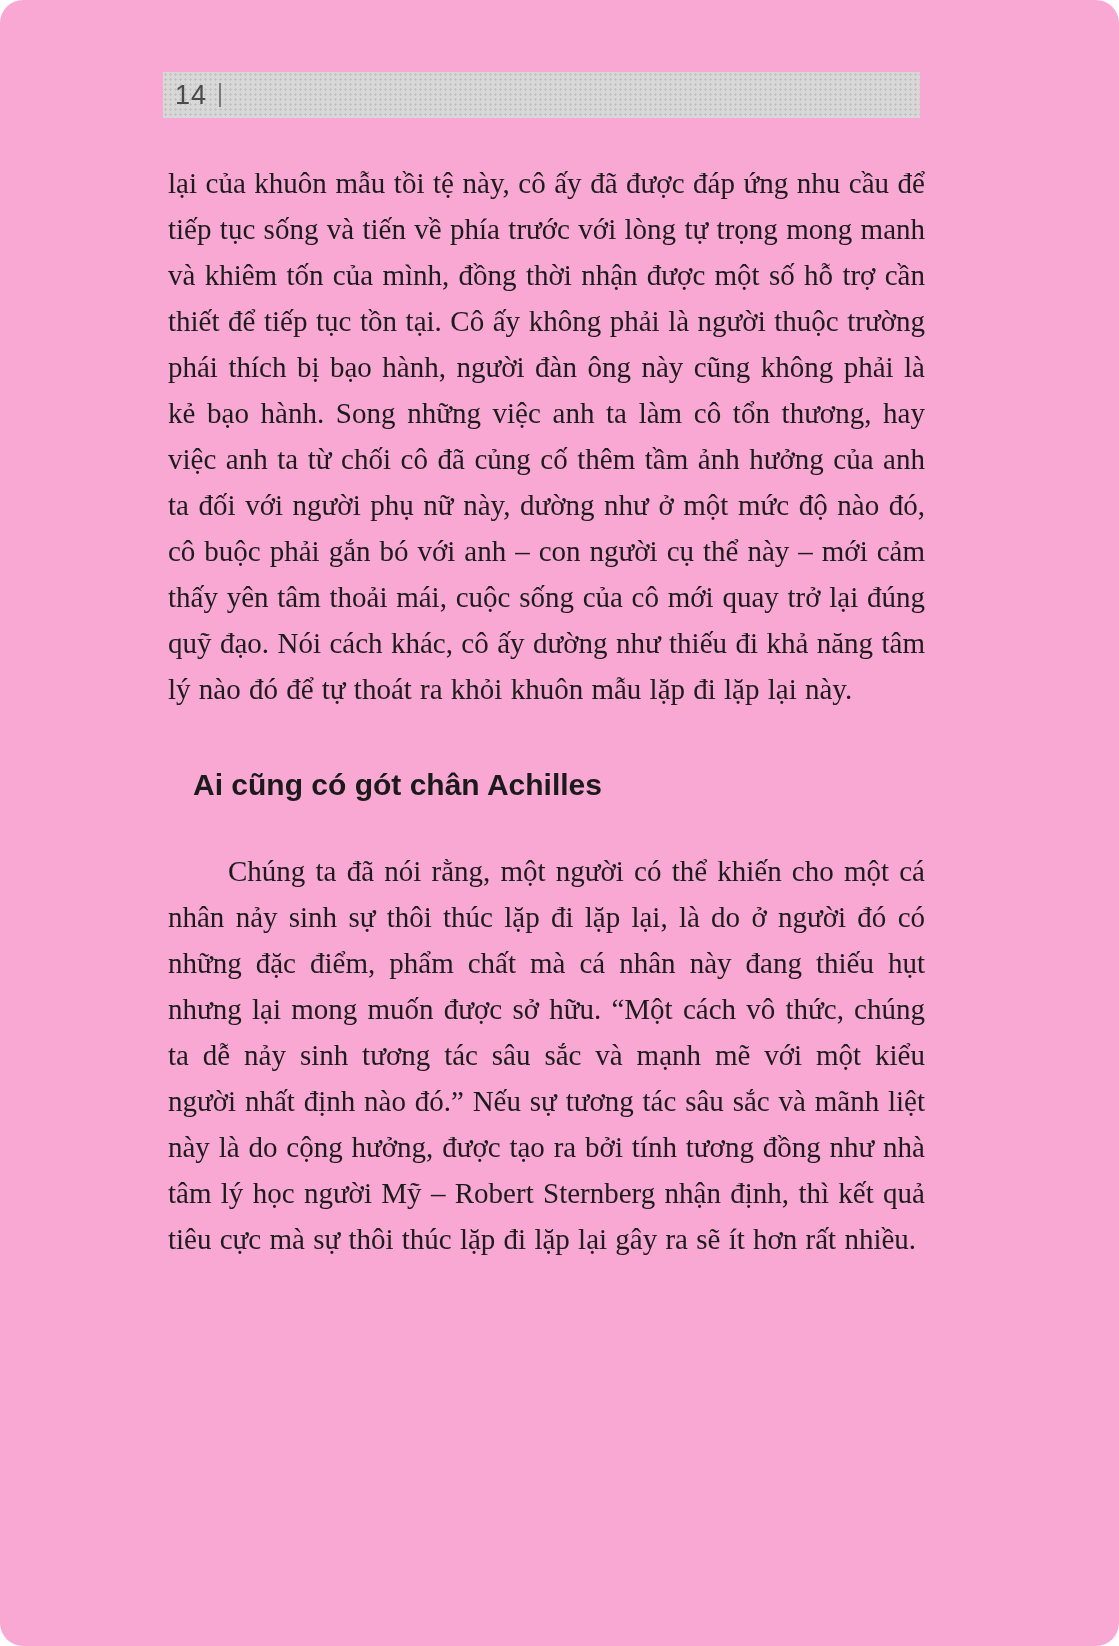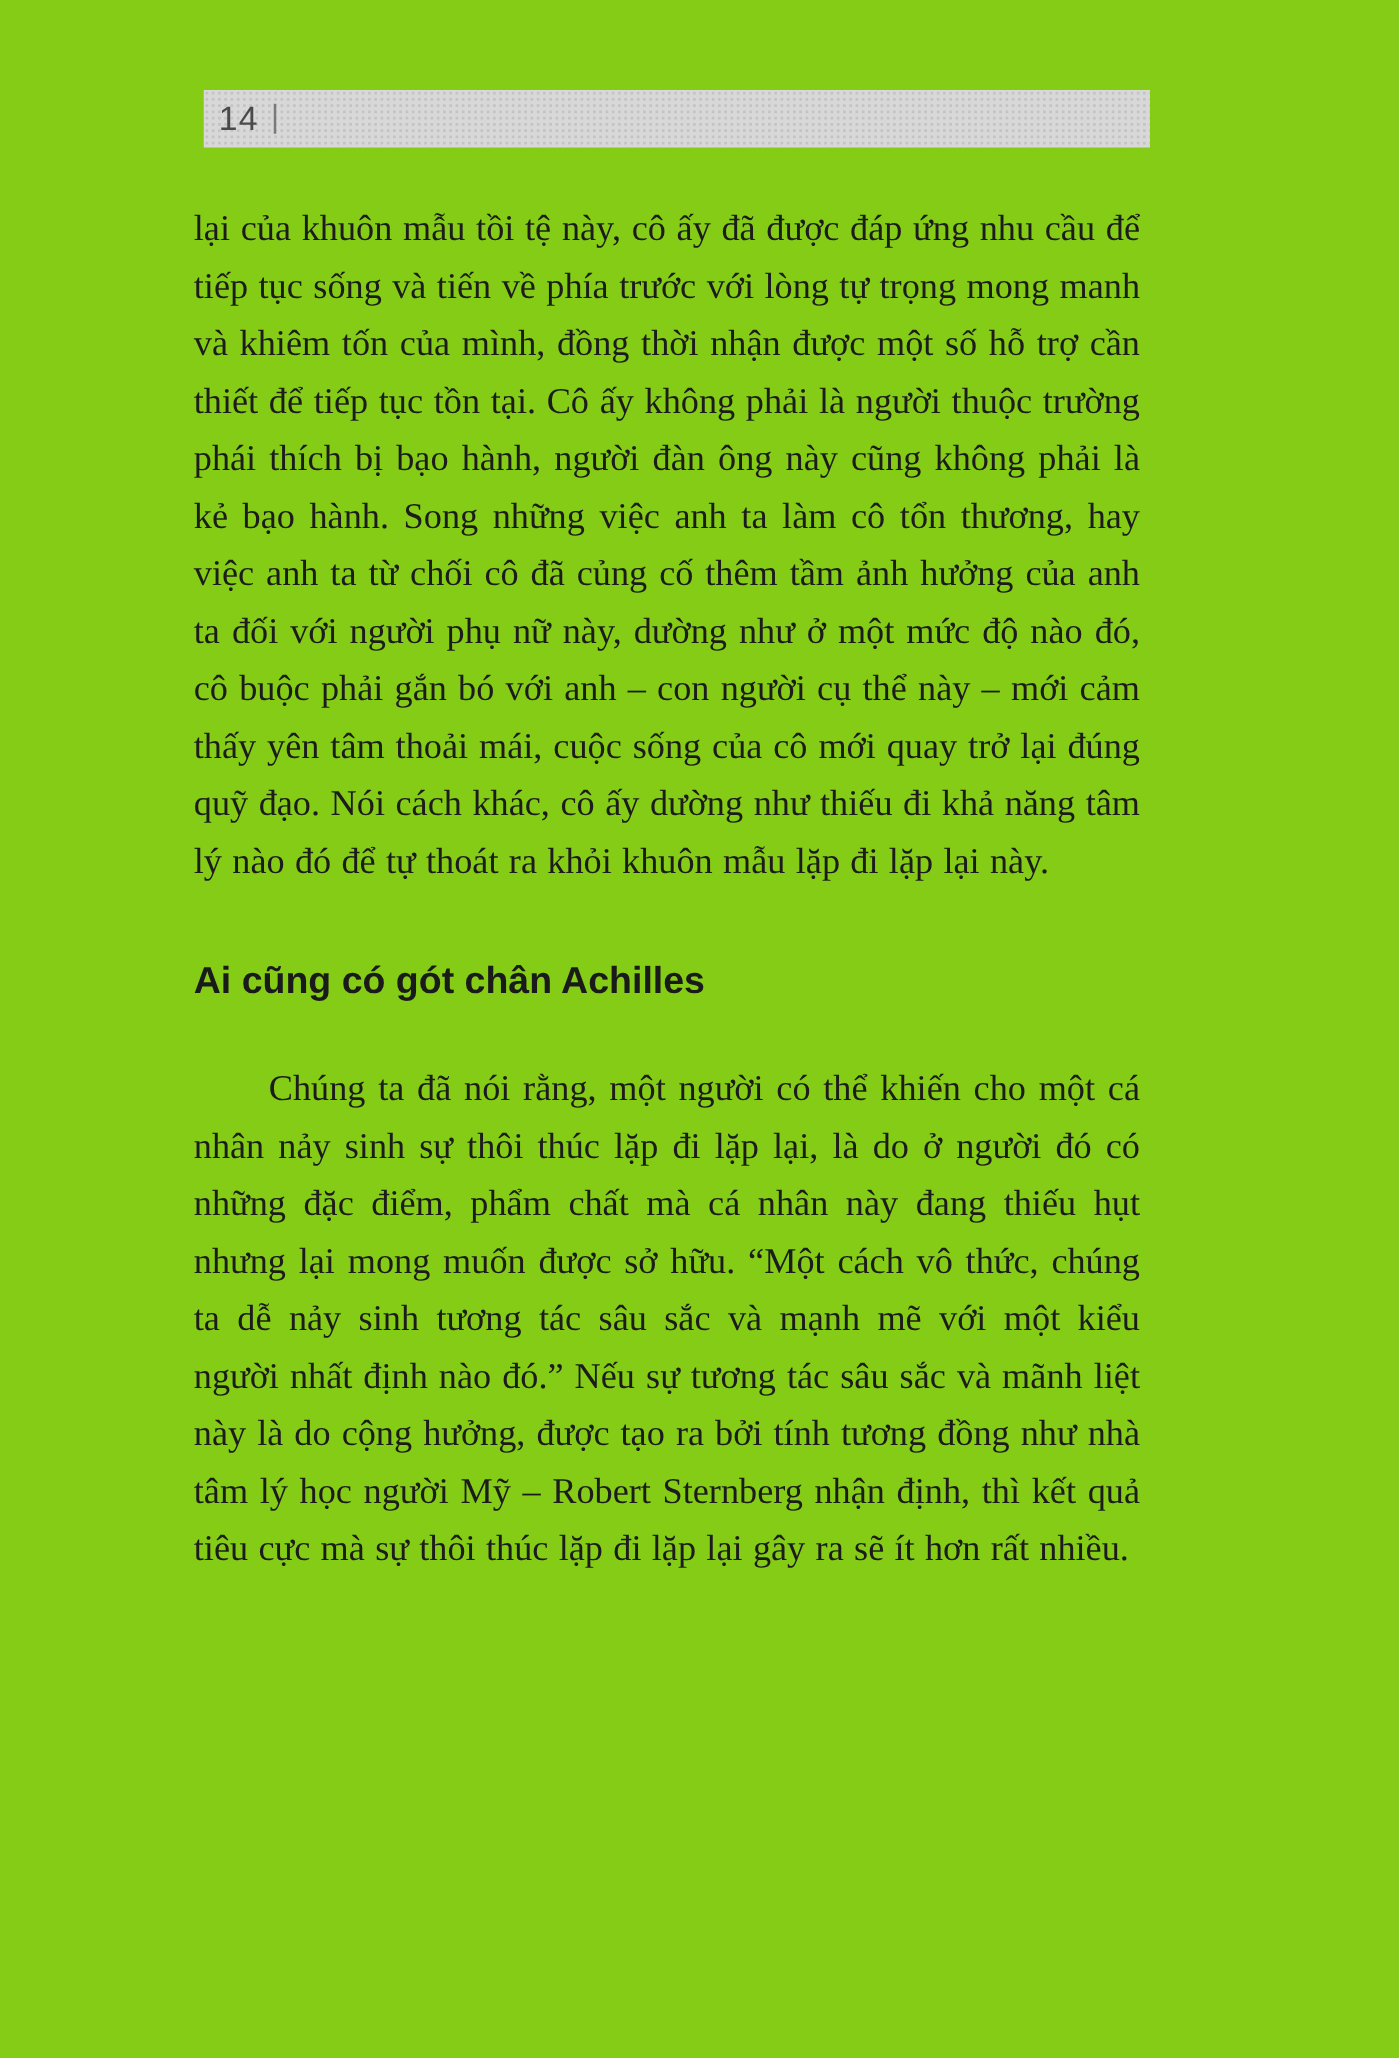--- a/index.html
+++ b/index.html
@@ -9,21 +9,22 @@
   }
   body {
     height: 1646px;
     position: relative;
     font-family: "Liberation Serif", serif;
     color: #1c1c1c;
   }
   .page {
     position: absolute;
     inset: 0;
-    background: #84cc16;
+    background: #f9a8d4;
+    border-radius: 23px;
   }
   .running-head {
     position: absolute;
     left: 163px;
     top: 72px;
     width: 757px;
     height: 46px;
     background-color: #d8d8d8;
     background-image: radial-gradient(#c3c3c3 1px, transparent 1.2px);
     background-size: 5px 5px;
@@ -51,21 +52,21 @@
   }
   .head-title {
     font-size: 19px;
     font-weight: bold;
     color: #6e6e6e;
     letter-spacing: 0.5px;
     text-transform: uppercase;
   }
   .text-block {
     position: absolute;
-    left: 155px;
+    left: 168px;
     top: 160px;
     width: 757px;
   }
   .para {
     font-size: 29px;
     line-height: 46px;
     text-align: justify;
     color: #1c1c1c;
     word-spacing: 1px;
   }
@@ -73,20 +74,21 @@
     text-indent: 60px;
   }
   .section-heading {
     font-family: "Liberation Sans", sans-serif;
     font-weight: bold;
     font-size: 30px;
     color: #1a1a1a;
     margin-top: 56px;
     margin-bottom: 46px;
     text-align: left;
+    margin-left: 25px;
   }
 </style>
 </head>
 <body>
 
 <div class="page">
 
   <div class="running-head">
     <div class="head-left">
       <span class="page-num">14</span>

